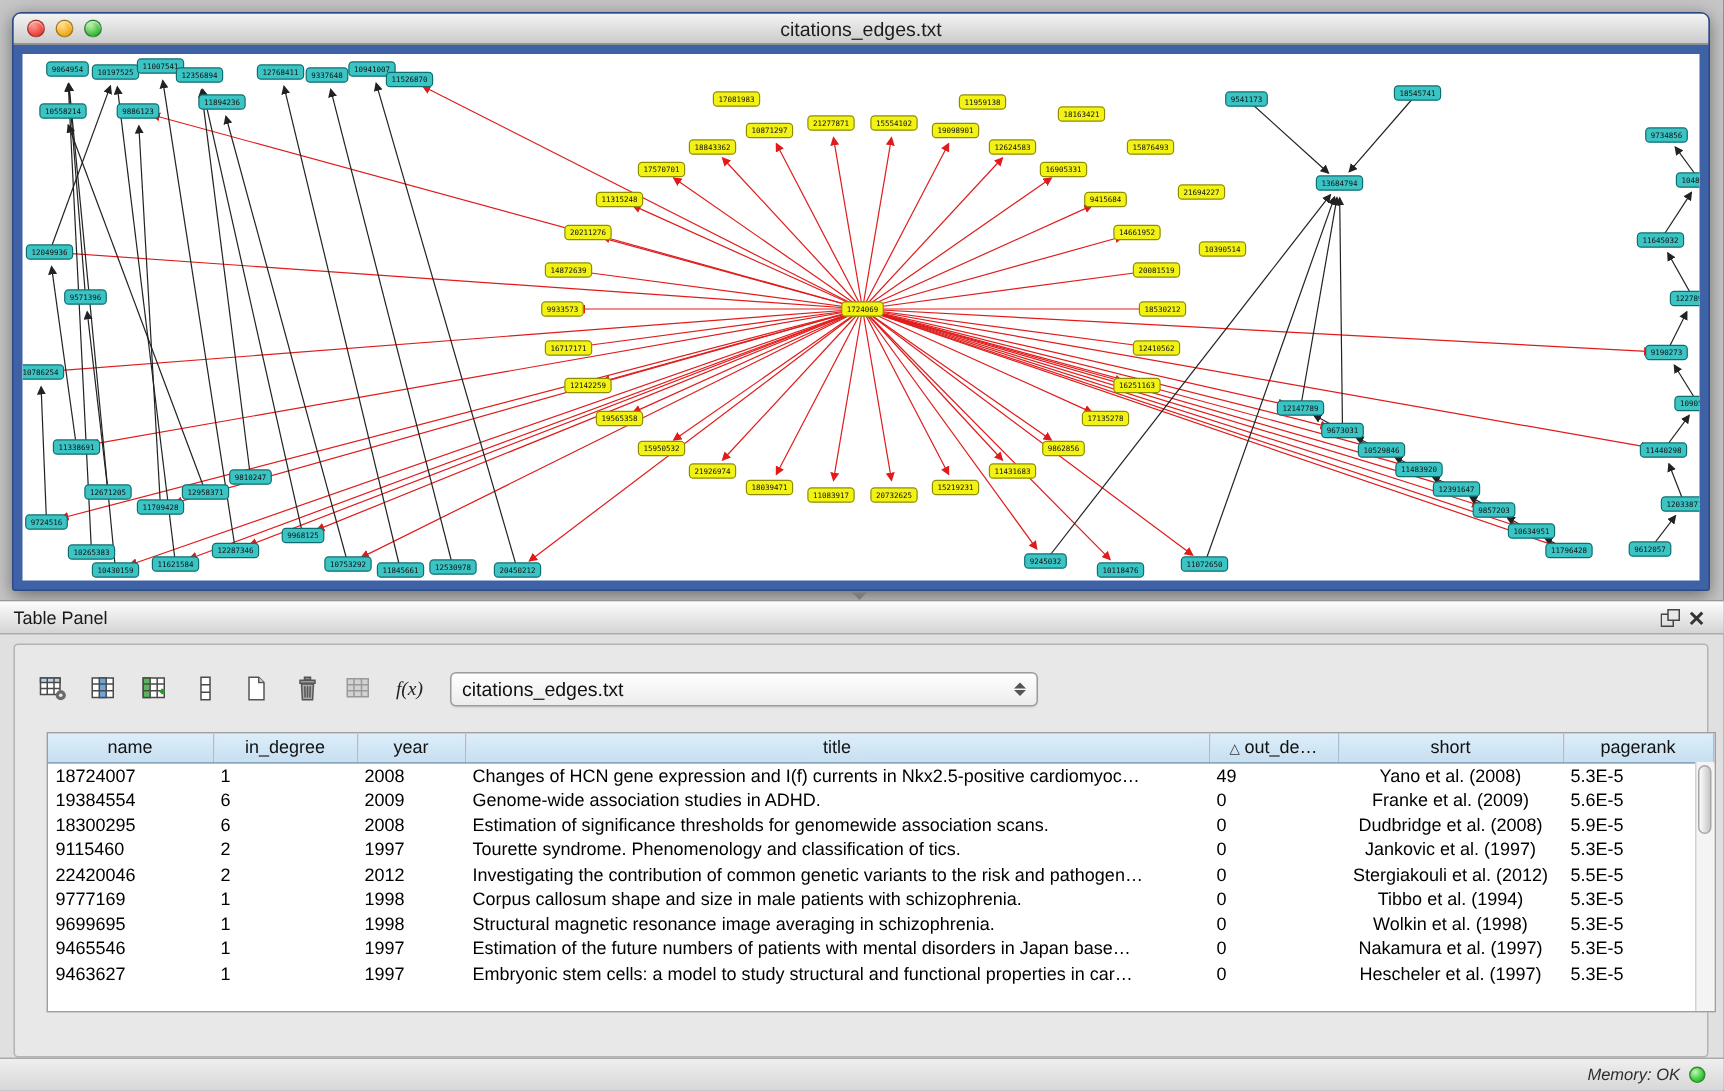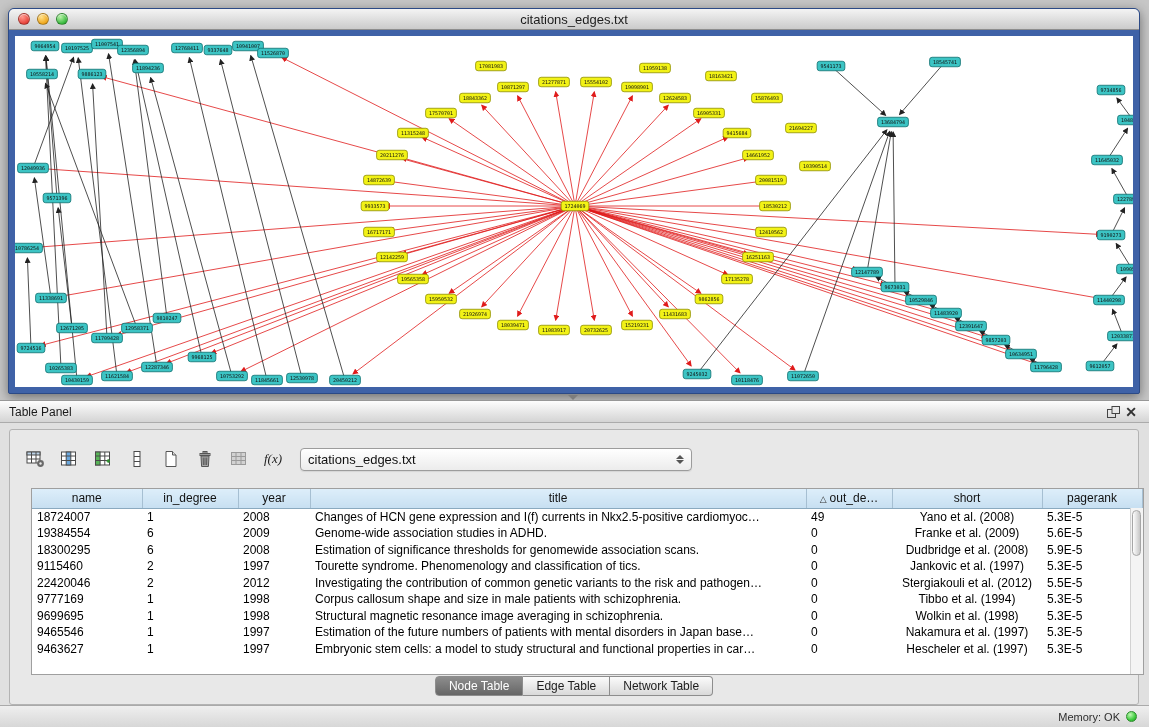--- a/index.html
+++ b/index.html
@@ -115,20 +115,21 @@
   }
   .tab:first-child { border-left-width:1px; border-radius:4px 0 0 4px; }
   .tab:last-child { border-radius:0 4px 4px 0; }
   .tab.active { background:linear-gradient(#8d8d8d,#666666); color:#fff; }
 
   .status-bar {
     position:absolute; left:0; bottom:0; width:100%; height:22px;
     background:linear-gradient(#efefef,#d7d7d7); border-top:1px solid #aaaaaa;
     display:flex; align-items:center; justify-content:flex-end; gap:6px; padding-right:12px;
     cursor:pointer;
+    font-style:italic;
   }
   .memory-label { font-size:11px; color:#2e2e2e; }
   .memory-indicator { width:11px; height:11px; border-radius:50%;
     background:radial-gradient(circle at 35% 30%, #c0f8b4, #3ecb3e 60%, #1f9a1f);
     border:1px solid #2e8b2e; }
 </style>
 </head>
 <body>
 
 <div class="network-window">
@@ -806,24 +807,19 @@
               <td class="center">Hescheler et al. (1997)</td>
               <td>5.3E-5</td>
             </tr>
           </tbody>
       </table>
       <div class="vscroll">
         <div class="vthumb"></div>
       </div>
     </div>
 
-    <div class="tabs-row" id="tabs-row">
-        <button class="tab active"><span>Node Table</span></button>
-        <button class="tab"><span>Edge Table</span></button>
-        <button class="tab"><span>Network Table</span></button>
-      </div>
   </div>
 
   <div class="status-bar">
     <span class="memory-label">Memory: OK</span>
     <span class="memory-indicator"></span>
   </div>
 </div>
 
 </body></html>

